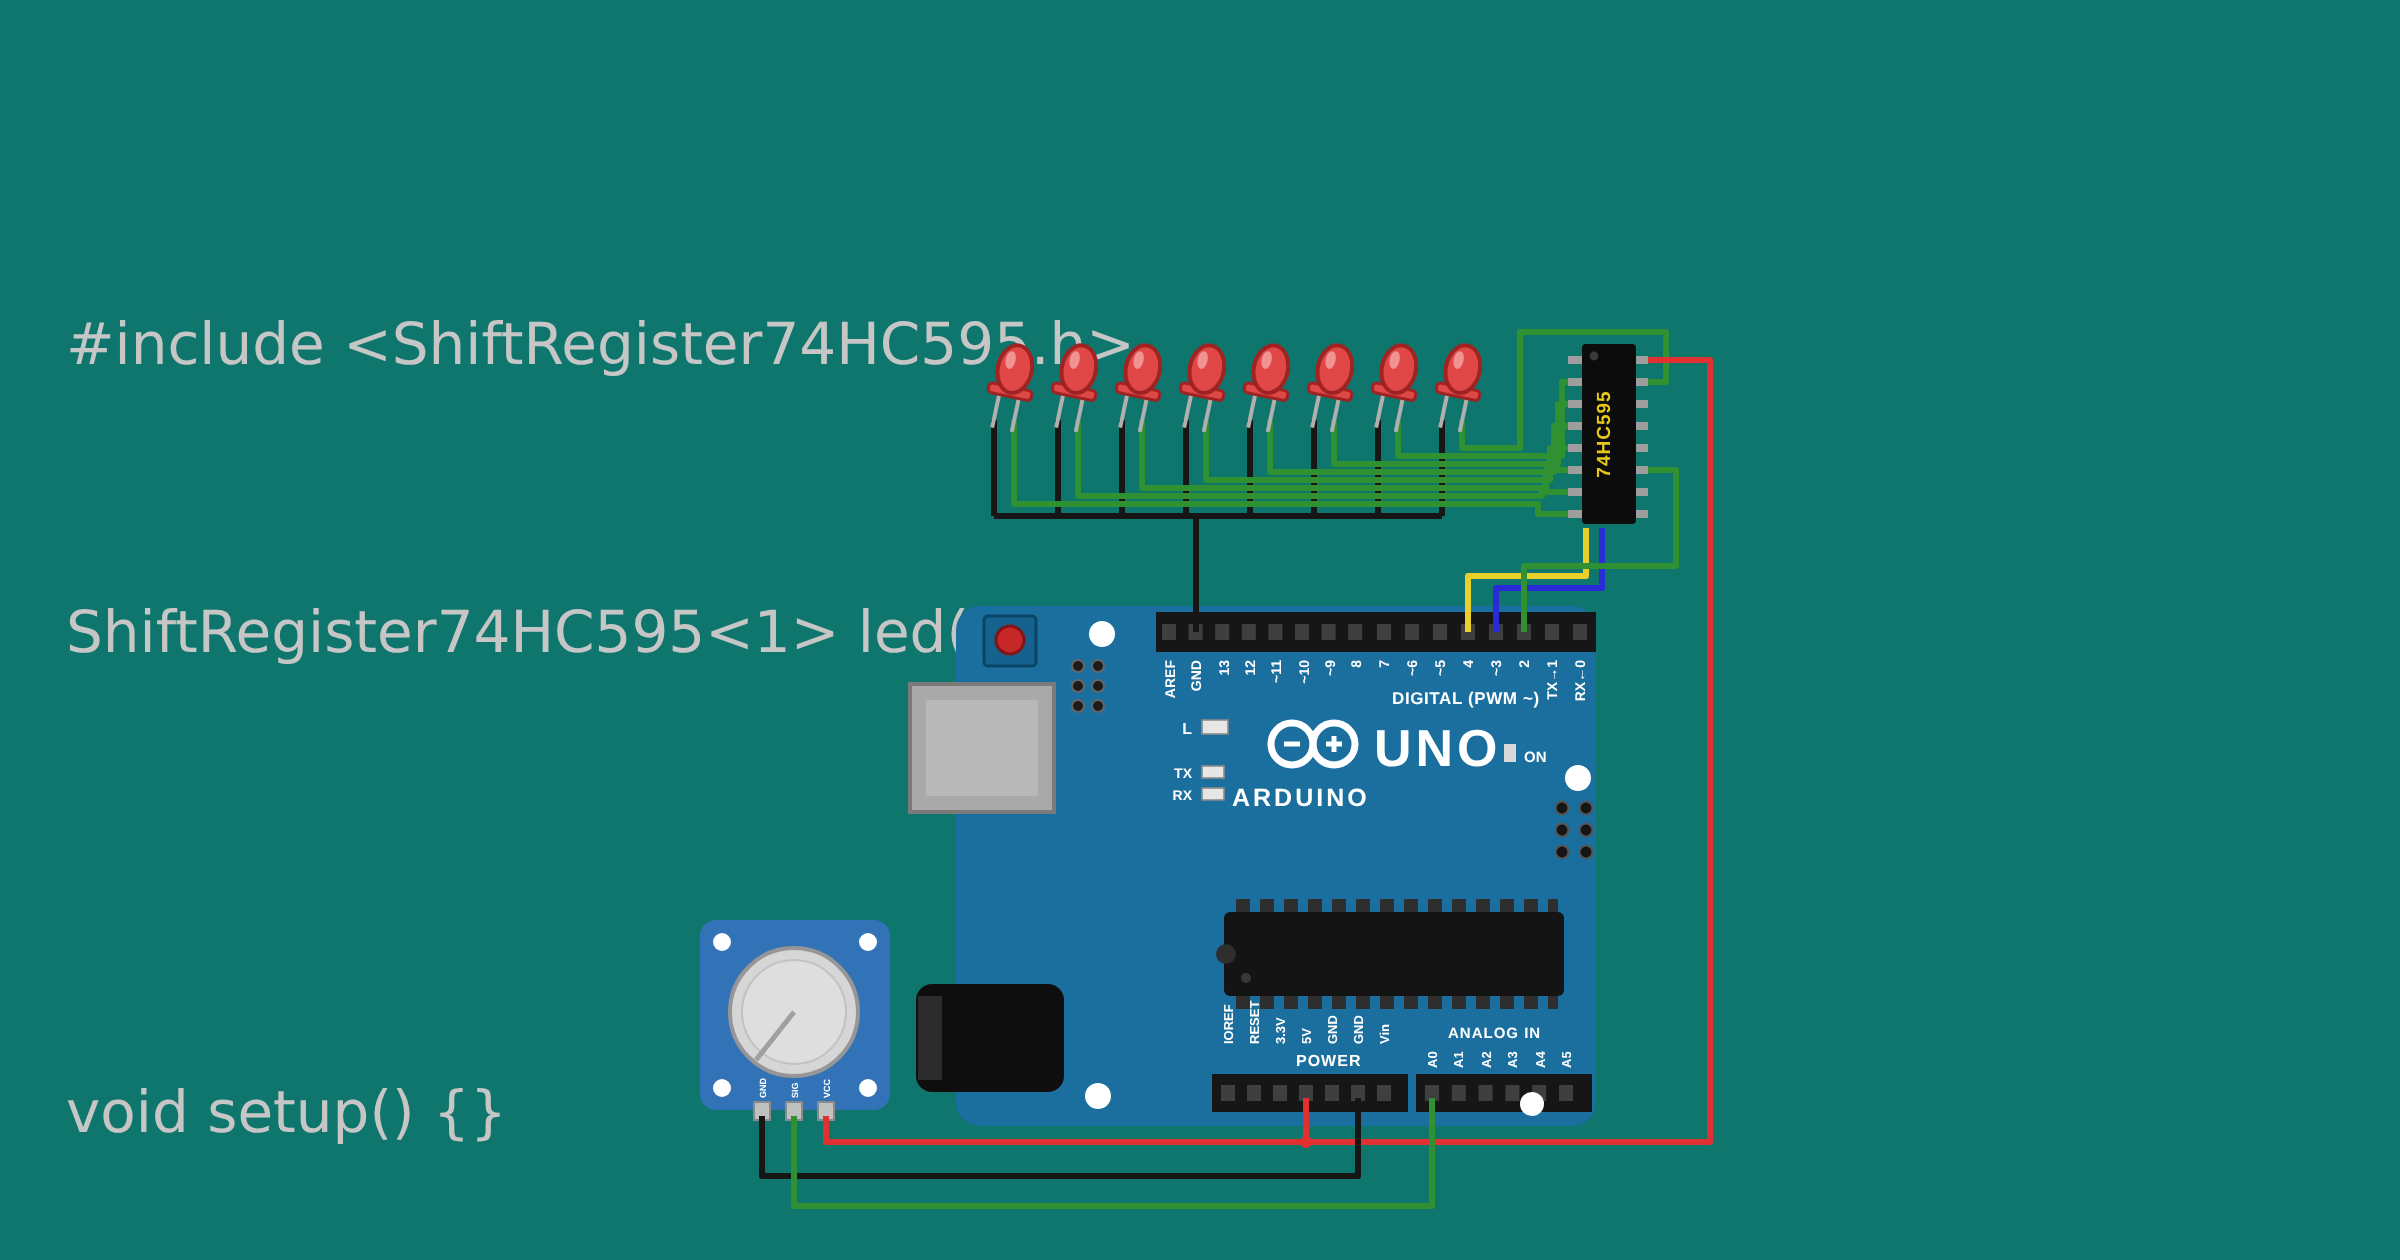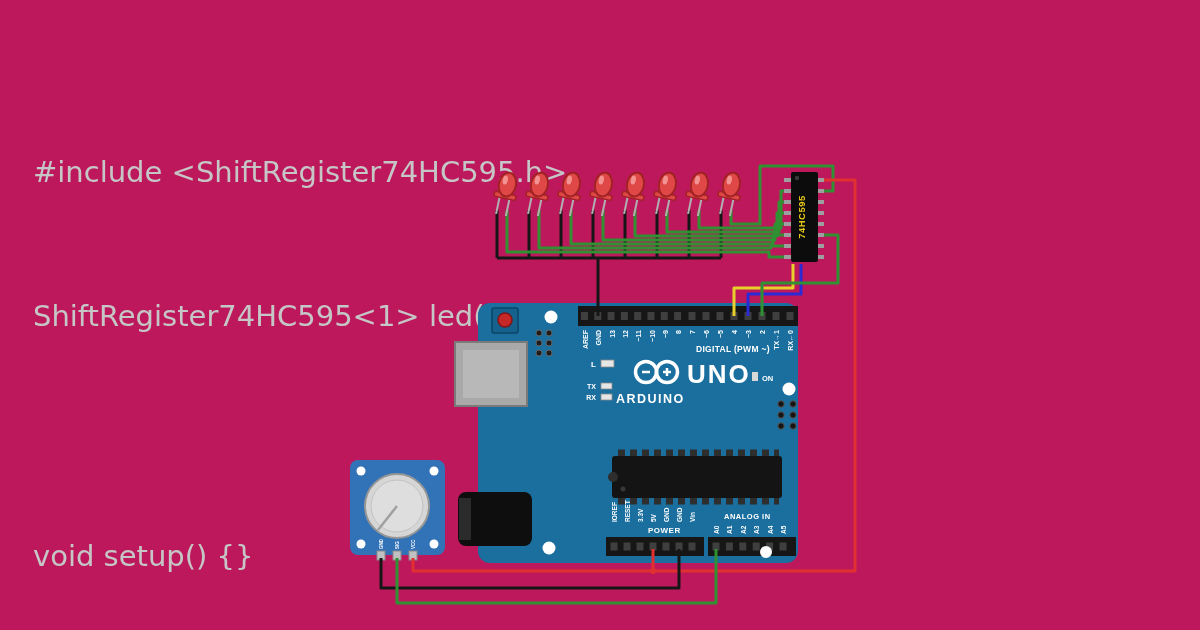--- a/index.html
+++ b/index.html
@@ -1,18 +1,18 @@
 <!DOCTYPE html>
 <html><head>
 <meta charset="utf-8">
 <style>
   * { margin:0; padding:0; box-sizing:border-box; }
   html,body { width:1200px; height:630px; overflow:hidden; }
   body { background:#ffffff; font-family:"Liberation Sans", sans-serif; }
-  #canvas { position:relative; width:1200px; height:630px; background:#be185d; }
+  #canvas { position:relative; width:1200px; height:630px; background:#0f766e; }
   #code-layer {
     position:absolute; left:33px; top:52px;
     font-family:"DejaVu Sans", sans-serif;
     font-size:29px; line-height:48px; color:#c6c6c6;
     white-space:pre;
   }
   #circuit { position:absolute; left:0; top:0; }
   #circuit text { font-family:"Liberation Sans", sans-serif; }
   #circuit polyline, #circuit path.wire { fill:none; stroke-width:3; stroke-linejoin:round; }
   .pin-label { fill:#ffffff; font-weight:bold; font-size:7px; }

